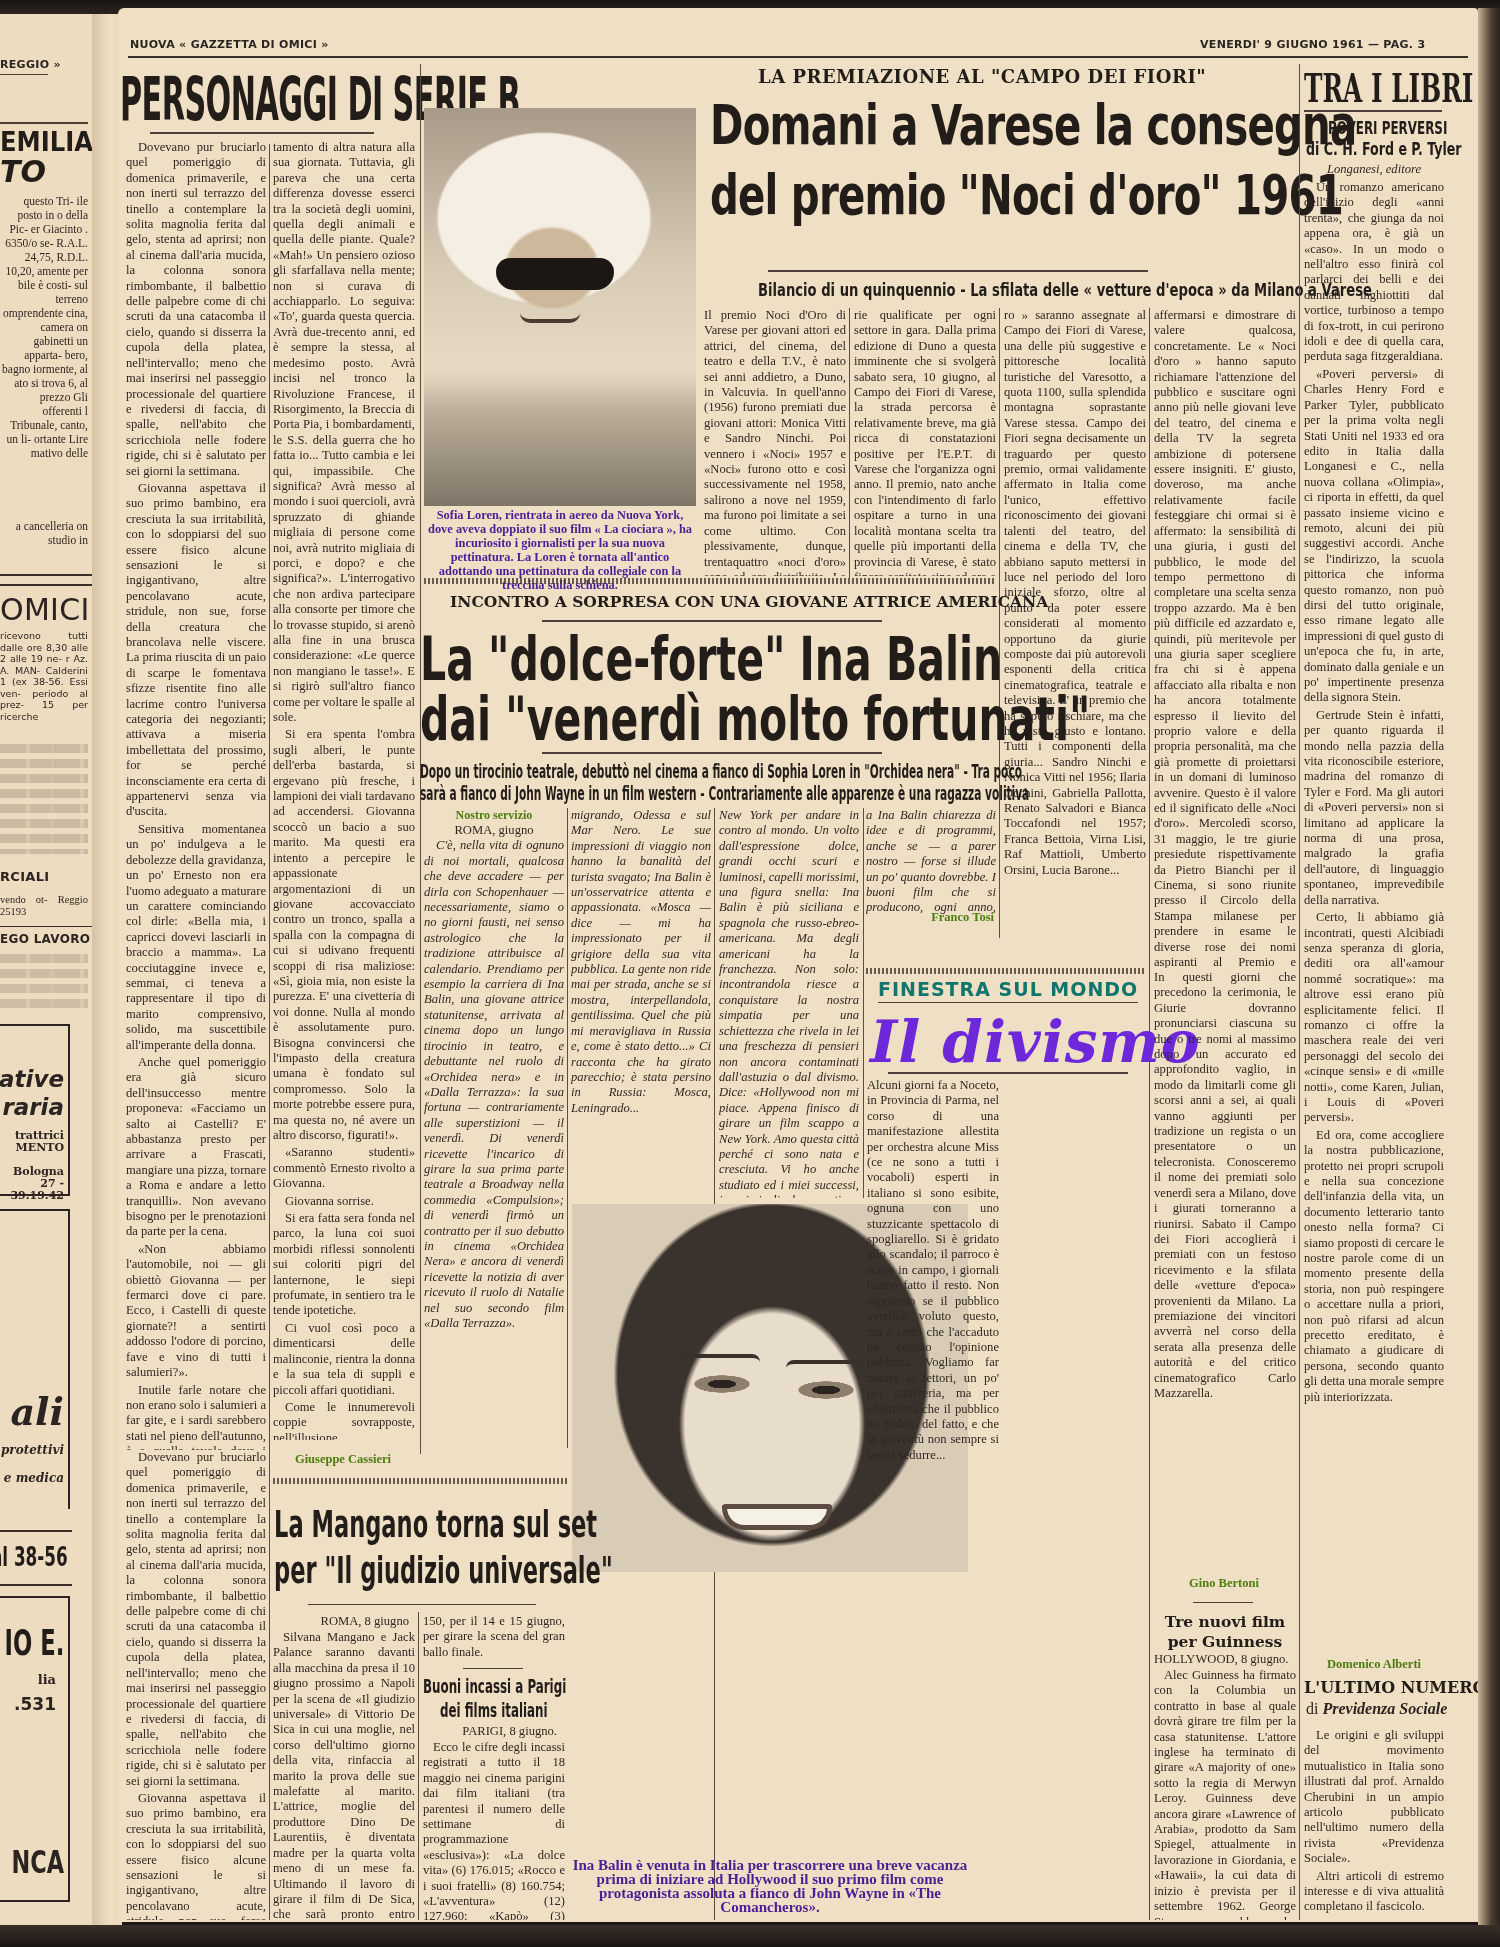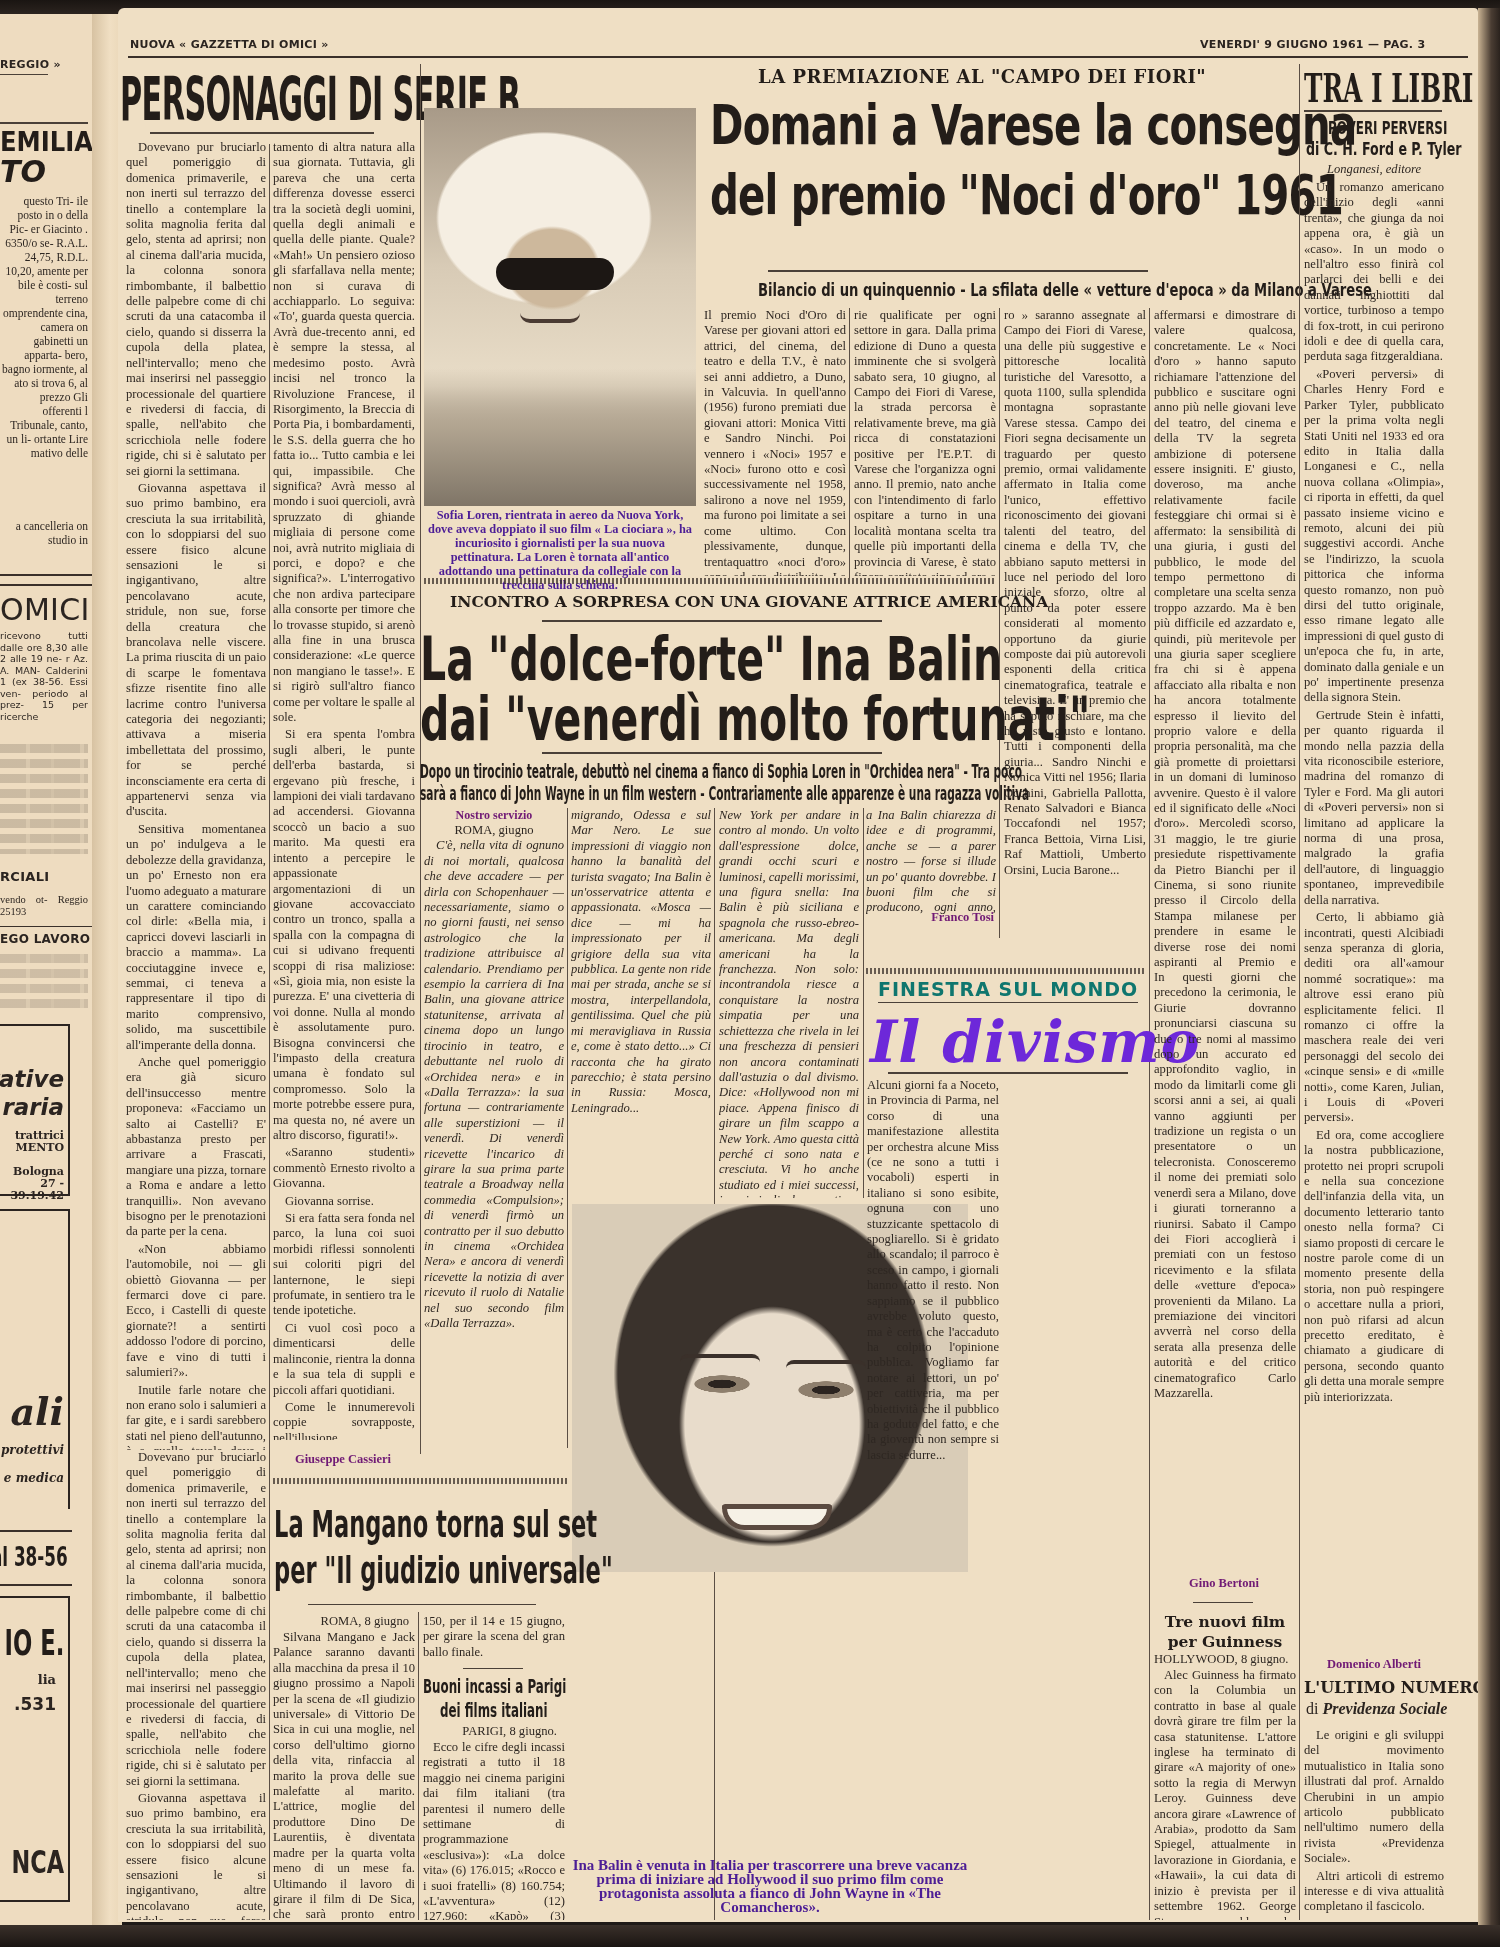--- a/index.html
+++ b/index.html
@@ -20,21 +20,21 @@
   .vrule { position: absolute; width: 1px; background: #5a4e44; }
   .hatch { position: absolute; height: 6px; background: repeating-linear-gradient(90deg, #3a302a 0 2px, transparent 2px 4px); opacity: .75; }
 
   .folio { font-family: "DejaVu Sans", sans-serif; font-weight: bold; font-size: 11px; letter-spacing: .3px; color: #2b2420; }
   .cond { font-family: "DejaVu Sans Condensed", "DejaVu Sans", sans-serif; font-weight: bold; color: #231d19; transform-origin: left top; white-space: nowrap; }
   .serifb { font-family: "DejaVu Serif", serif; font-weight: bold; color: #231d19; white-space: nowrap; }
   .body { font-family: "Liberation Serif", serif; font-size: 12.6px; line-height: 15.4px; text-align: justify; color: #2e2722; hyphens: auto; }
   .body p { text-indent: 12px; margin-bottom: 2px; }
   .ital { font-style: italic; }
   .caption { font-family: "Liberation Serif", serif; font-weight: bold; font-size: 12.4px; line-height: 14px; text-align: center; color: #4c1d95; }
-  .byline { font-family: "Liberation Serif", serif; font-weight: bold; font-size: 12.5px; text-align: right; color: #701a75; }
+  .byline { font-family: "Liberation Serif", serif; font-weight: bold; font-size: 12.5px; text-align: right; color: #4d7c0f; }
   .photo { position: absolute; overflow: hidden; }
   .textfill { position: absolute; background:
       repeating-linear-gradient(180deg, rgba(60,50,42,.33) 0 9px, transparent 9px 15px);
       -webkit-mask: repeating-linear-gradient(90deg, #000 0 26px, rgba(0,0,0,.6) 26px 30px, #000 30px 51px, rgba(0,0,0,.8) 51px 54px); }
 </style>
 </head>
 <body>
 
 <div class="scan">
   <div class="top-edge"></div>

